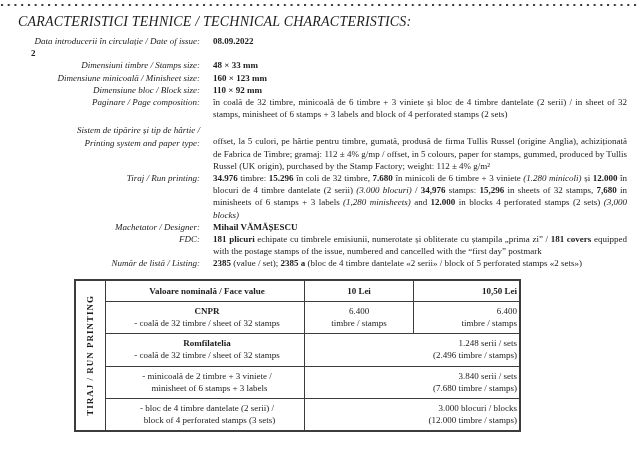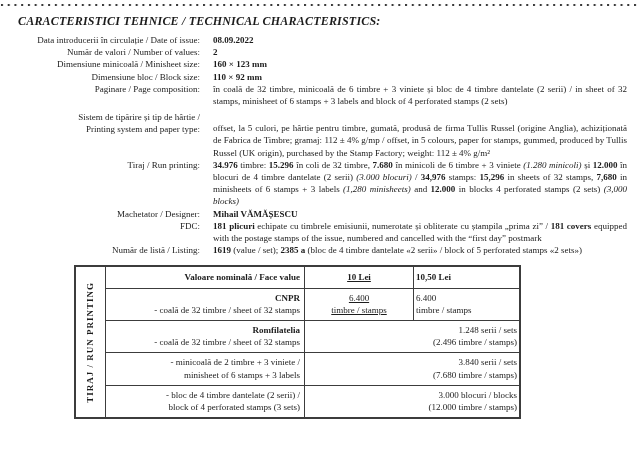--- a/index.html
+++ b/index.html
@@ -9,45 +9,45 @@
     color:#1c1c1c;-webkit-font-smoothing:antialiased;
   }
   .page{position:relative;width:640px;height:454px;}
   .dots{
     margin-top:3px;height:4px;width:640px;
     background-image:radial-gradient(circle at 2px 2px,#3a3a3a 1.15px,transparent 1.5px);
     background-size:6.74px 4px;background-repeat:repeat-x;
   }
   .heading{
     margin:7px 0 5px 18px;
-    font-size:12px;font-weight:bold;font-style:italic;
+    font-size:14px;font-weight:normal;font-style:italic;
     letter-spacing:.2px;
   }
   .details{margin-left:18px;width:609px;font-size:9px;line-height:12.2px;}
   .drow{display:flex;align-items:flex-start;}
-  .dlabel{width:182px;flex:0 0 182px;text-align:right;}
+  .dlabel{width:182px;flex:0 0 182px;text-align:right;font-style:italic;}
   .dvalue{margin-left:13px;flex:1;}
   .dvalue.justify{text-align:justify;}
   .dvalue.nowrap{white-space:nowrap;}
   .drow.gap-above{margin-top:4px;}
   .dvalue.offset-down{padding-top:11px;}
   .b{font-weight:bold;text-align:right;}
   .i{font-style:italic;}
   
   .runtable{
     margin:9px 0 0 74px;
     border-collapse:collapse;table-layout:fixed;
     font-size:9px;line-height:12.2px;color:#1c1c1c;
   }
   .runtable td{border:1.6px solid #3c3c3c;vertical-align:middle;overflow:hidden;}
   .runtable{border:2px solid #3c3c3c;}
   td.side{width:25px;text-align:center;padding:0;}
-  td.rowlabel{width:186px;padding:3px 4px 4px 8px;text-align:right;}
-  td.val{width:104px;text-align:center;padding:3px 2px 4px 2px;text-decoration:underline;}
-  td.val2{width:101px;text-align:left;padding:3px 2px 4px 2px;}
+  td.rowlabel{width:186px;padding:3px 4px 4px 8px;text-align:center;}
+  td.val{width:104px;text-align:center;padding:3px 2px 4px 2px;}
+  td.val2{width:101px;text-align:right;padding:3px 2px 4px 2px;}
   td.merged{text-align:right;padding:3px 2px 4px 2px;}
   .side-inner{
     display:block;
     transform:rotate(180deg);
     writing-mode:vertical-rl;
     margin:0 auto;
     font-weight:bold;letter-spacing:1px;font-size:9px;
     white-space:nowrap;
   }
   .indent2{padding-left:5px;}
@@ -65,24 +65,27 @@
   <div class="heading">CARACTERISTICI TEHNICE / TECHNICAL CHARACTERISTICS:</div>
 
   <div class="details">
 
     <div class="drow">
       <div class="dlabel">Data introducerii în circulație / Date of issue:</div>
       <div class="dvalue nowrap"><span class="b">08.09.2022</span></div>
     </div>
 
     <div class="drow">
-      <div class="dlabel">Număr de valori / Number of values:</div>
       <div class="dvalue nowrap"><span class="b">2</span></div>
     </div>
 
+    <div class="drow">
+      <div class="dlabel">Dimensiuni timbre / Stamps size:</div>
+      <div class="dvalue nowrap"><span class="b">48 × 33 mm</span></div>
+    </div>
 
     <div class="drow">
       <div class="dlabel">Dimensiune minicoală / Minisheet size:</div>
       <div class="dvalue nowrap"><span class="b">160 × 123 mm</span></div>
     </div>
 
     <div class="drow">
       <div class="dlabel">Dimensiune bloc / Block size:</div>
       <div class="dvalue nowrap"><span class="b">110 × 92 mm</span></div>
     </div>
@@ -110,21 +113,21 @@
       <div class="dvalue nowrap"><span class="b">Mihail VĂMĂȘESCU</span></div>
     </div>
 
     <div class="drow">
       <div class="dlabel">FDC:</div>
       <div class="dvalue justify"><span class="b">181 plicuri</span><span> echipate cu timbrele emisiunii, numerotate și obliterate cu ștampila „prima zi” / </span><span class="b">181 covers</span><span> equipped with the postage stamps of the issue, numbered and cancelled with the “first day” postmark</span></div>
     </div>
 
     <div class="drow">
       <div class="dlabel">Număr de listă / Listing:</div>
-      <div class="dvalue nowrap"><span class="b">1619</span><span> (value / set); </span><span class="b">2385 a</span><span> (bloc de 4 timbre dantelate «2 serii» / block of 5 perforated stamps «2 sets»)</span></div>
+      <div class="dvalue nowrap"><span class="b">2385</span><span> (value / set); </span><span class="b">2385 a</span><span> (bloc de 4 timbre dantelate «2 serii» / block of 5 perforated stamps «2 sets»)</span></div>
     </div>
 
   </div>
 
   <table class="runtable">
     <tbody>
       <tr class="thead">
         <td class="side" rowspan="5">
           <span class="side-inner">TIRAJ / RUN PRINTING</span>
         </td>

